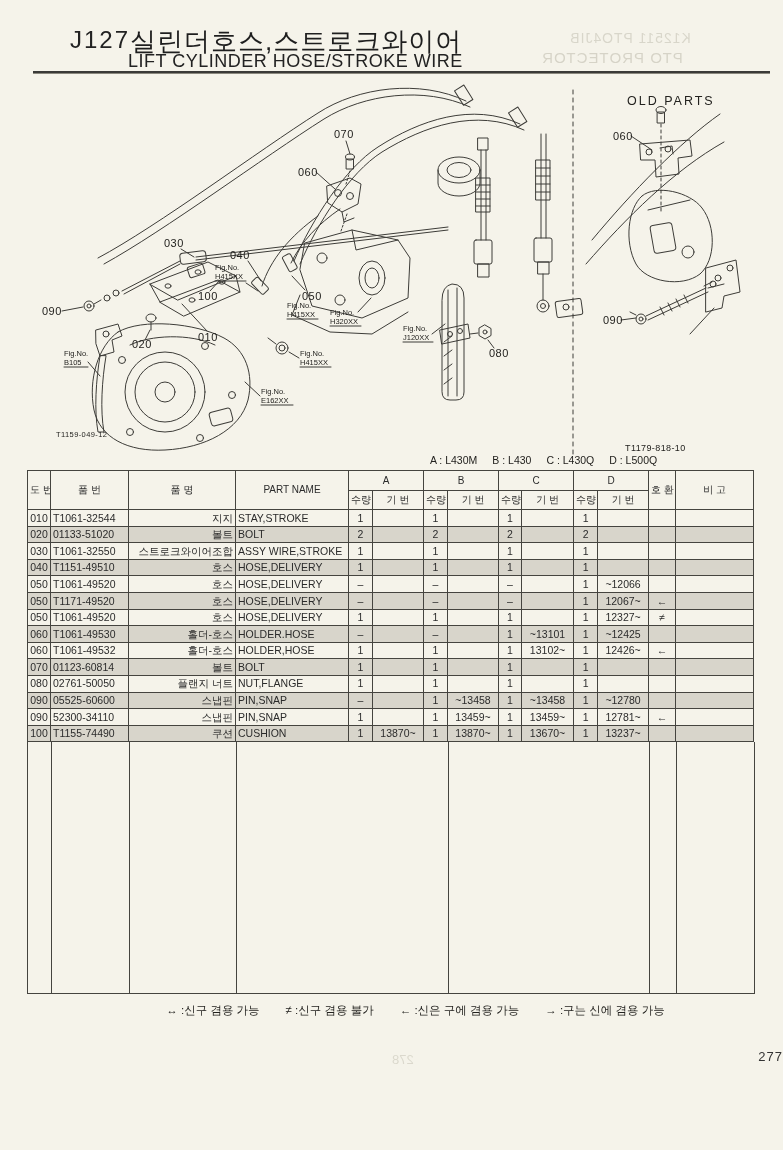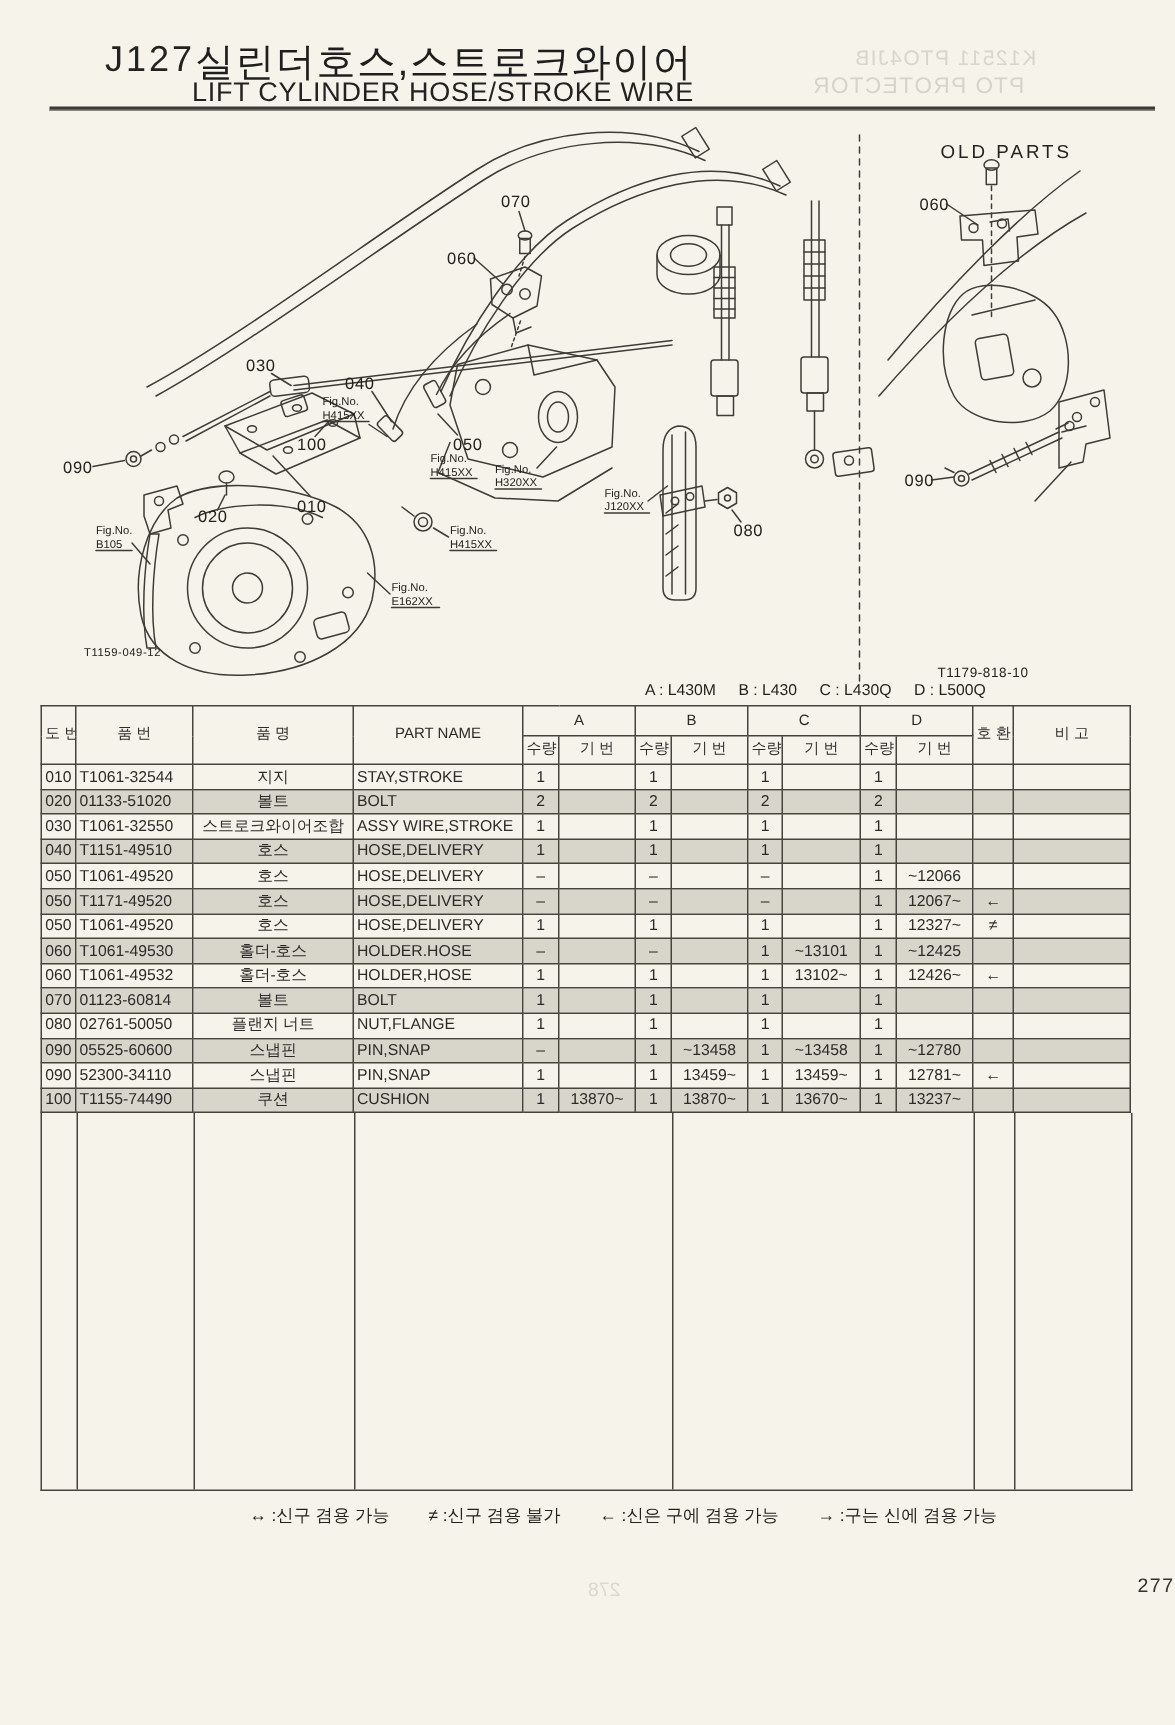--- a/index.html
+++ b/index.html
@@ -37,21 +37,21 @@
     font-size:10.5px;line-height:1;padding:0 2px;overflow:hidden;white-space:nowrap;
   }
   table.parts thead th{text-align:center;font-size:10px;}
   .h-top{height:20px;}
   .h-bot{height:19px;}
   .v-head{white-space:pre-line;line-height:1.15;font-size:10px;}
   table.parts tbody td{height:15.6px;}
   tr.shaded td{background:#d8d5cb;}
   .c-no{text-align:center;}
   .c-pno{text-align:left;padding-left:3px;}
-  .c-kr{text-align:center;padding-left:3px;font-size:10px;}
+  .c-kr{text-align:right;padding-left:3px;font-size:10px;}
   .c-en{text-align:left;padding-left:3px;}
   .c-q{text-align:center;}
   .c-s{text-align:center;}
   .c-comp{text-align:center;}
   .c-rem{text-align:left;}
   
   .table-cont{position:relative;width:726px;height:251px;border-left:1px solid #45443f;border-right:1px solid #45443f;border-bottom:1px solid #45443f;}
   .table-cont .vline{position:absolute;top:0;bottom:0;width:1px;background:#45443f;}
   
   .compat-legend{position:absolute;left:0;top:1003px;width:783px;display:flex;justify-content:center;gap:26px;font-size:11.5px;color:#23221f;padding-left:48px;box-sizing:border-box;}

